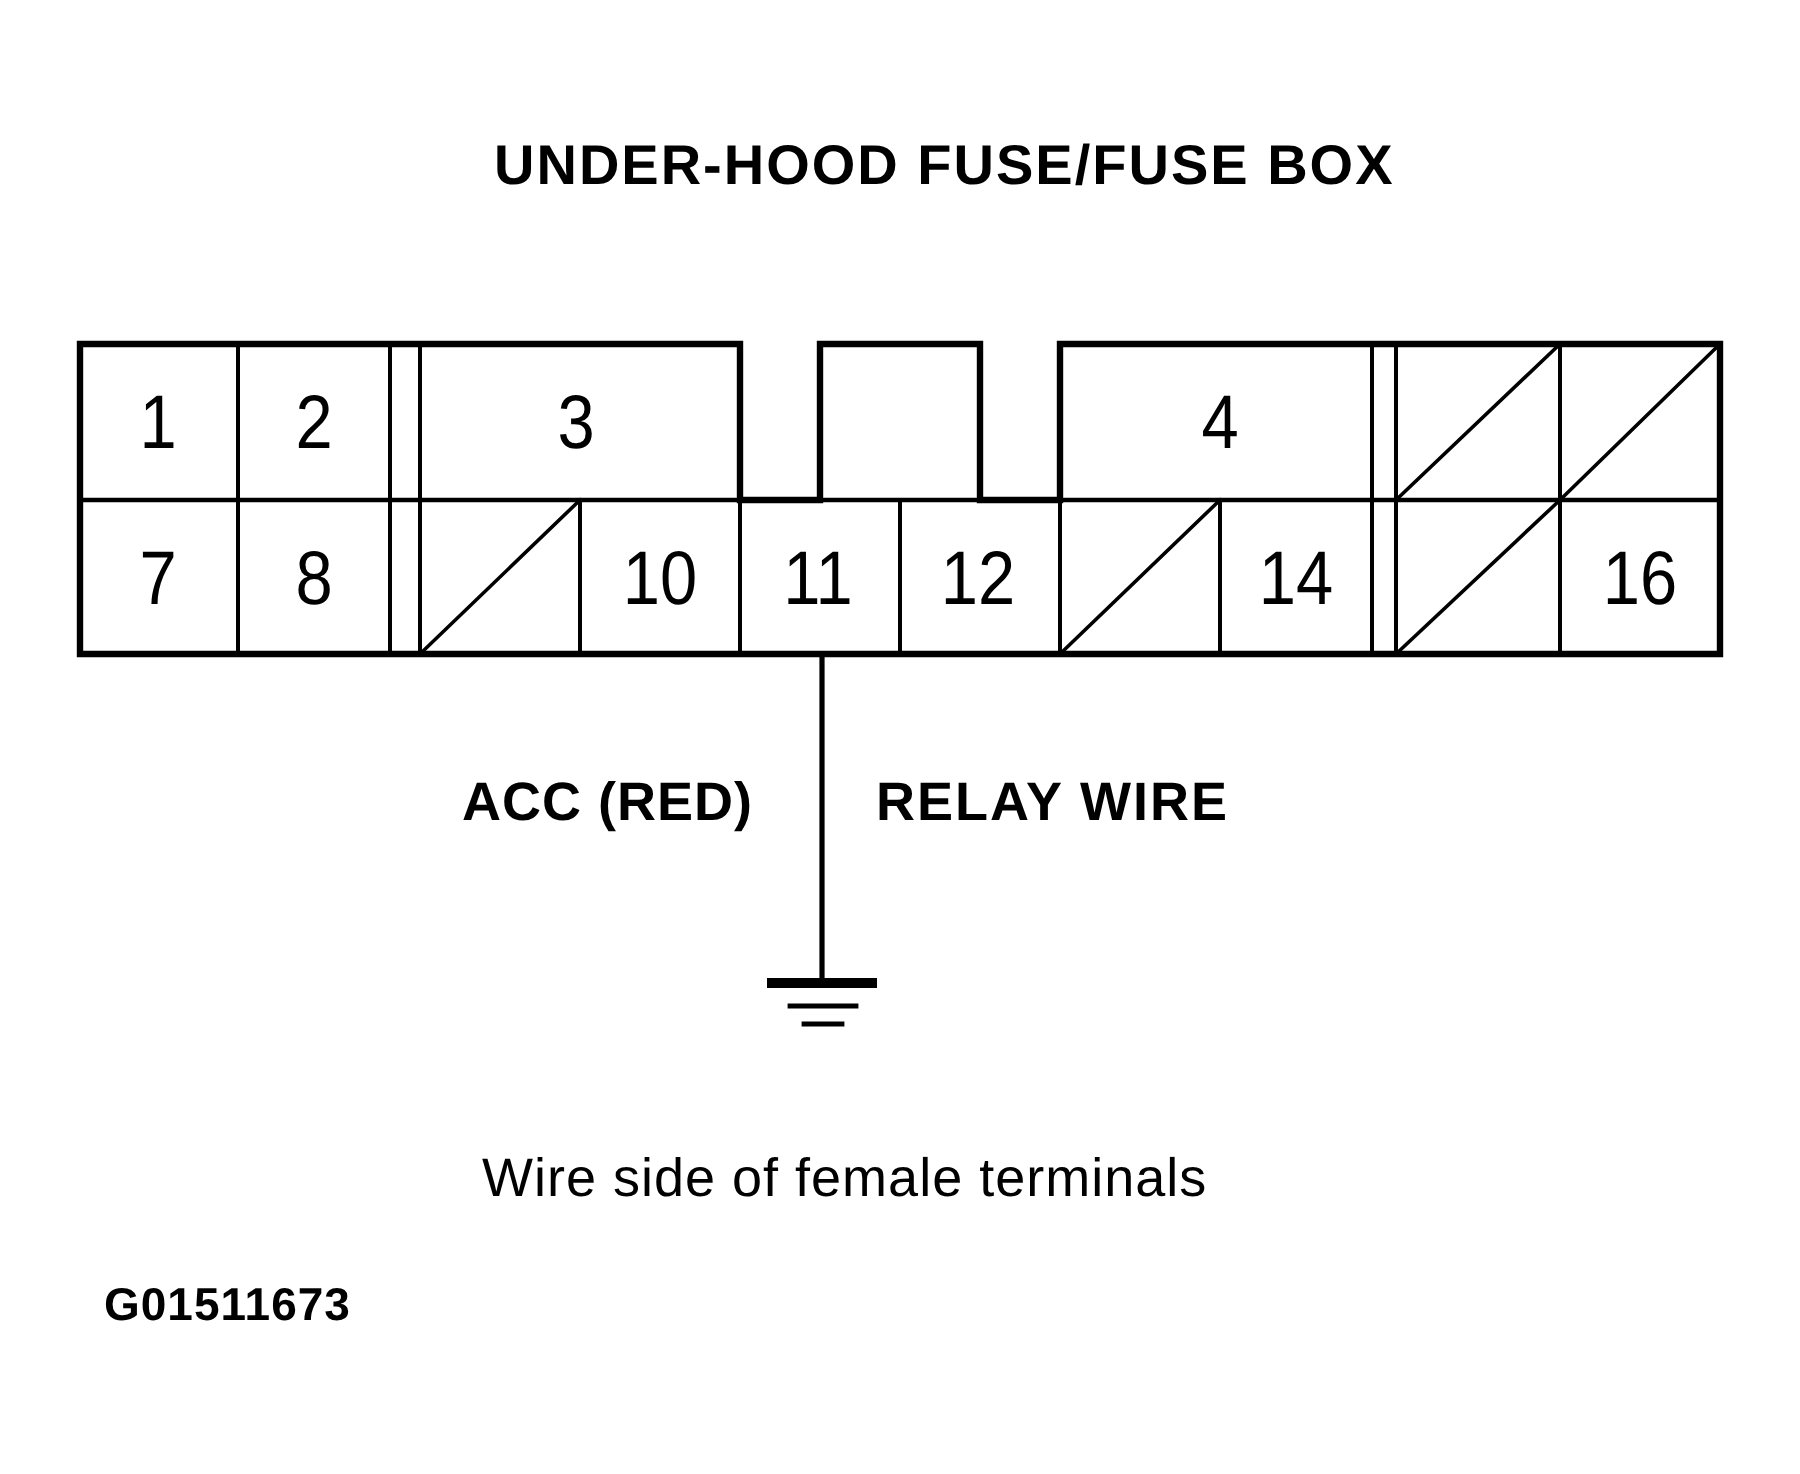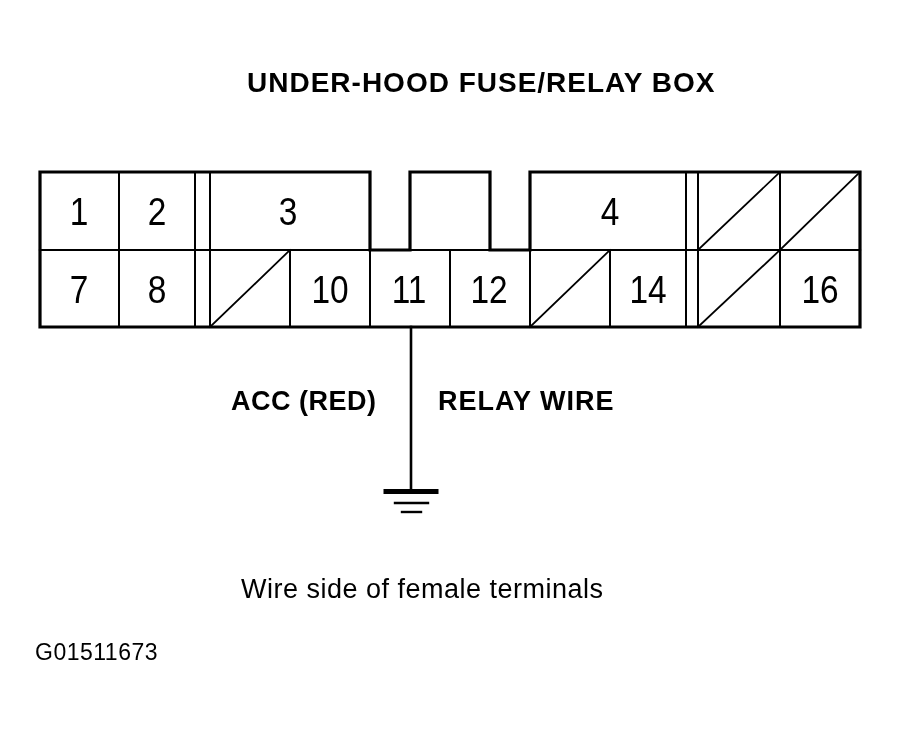--- a/index.html
+++ b/index.html
@@ -58,35 +58,35 @@
     left: 229px;
     top: 574px;
     font-size: 27px;
     font-weight: 400;
     letter-spacing: 0.5px;
     white-space: nowrap;
     margin-left: 12px;
   }
   .figure-id {
     position: absolute;
-    left: 35px;
+    left: 52px;
     top: 639px;
-    font-weight: 400;
+    font-weight: 700;
     font-size: 23px;
     letter-spacing: 0.5px;
     white-space: nowrap;
   }
 </style>
 </head>
 <body>
 
 <div class="page">
 
   <div class="diagram-title">
-    <div>UNDER-HOOD FUSE/RELAY BOX</div>
+    <div>UNDER-HOOD FUSE/FUSE BOX</div>
   </div>
 
   <svg class="connector-svg" width="900" height="737" viewBox="0 0 900 737" fill="none" stroke="#000000" stroke-linecap="square">
 
     <path d="M40,172 H370 V250 H410 V172 H490 V250 H530 V172 H860 V327 H40 Z" stroke-width="3.2"></path>
 
     <path d="M40,250 H860" stroke-width="2.2"></path>
 
     <g stroke-width="2">
       <path d="M119,172 V327"></path>

